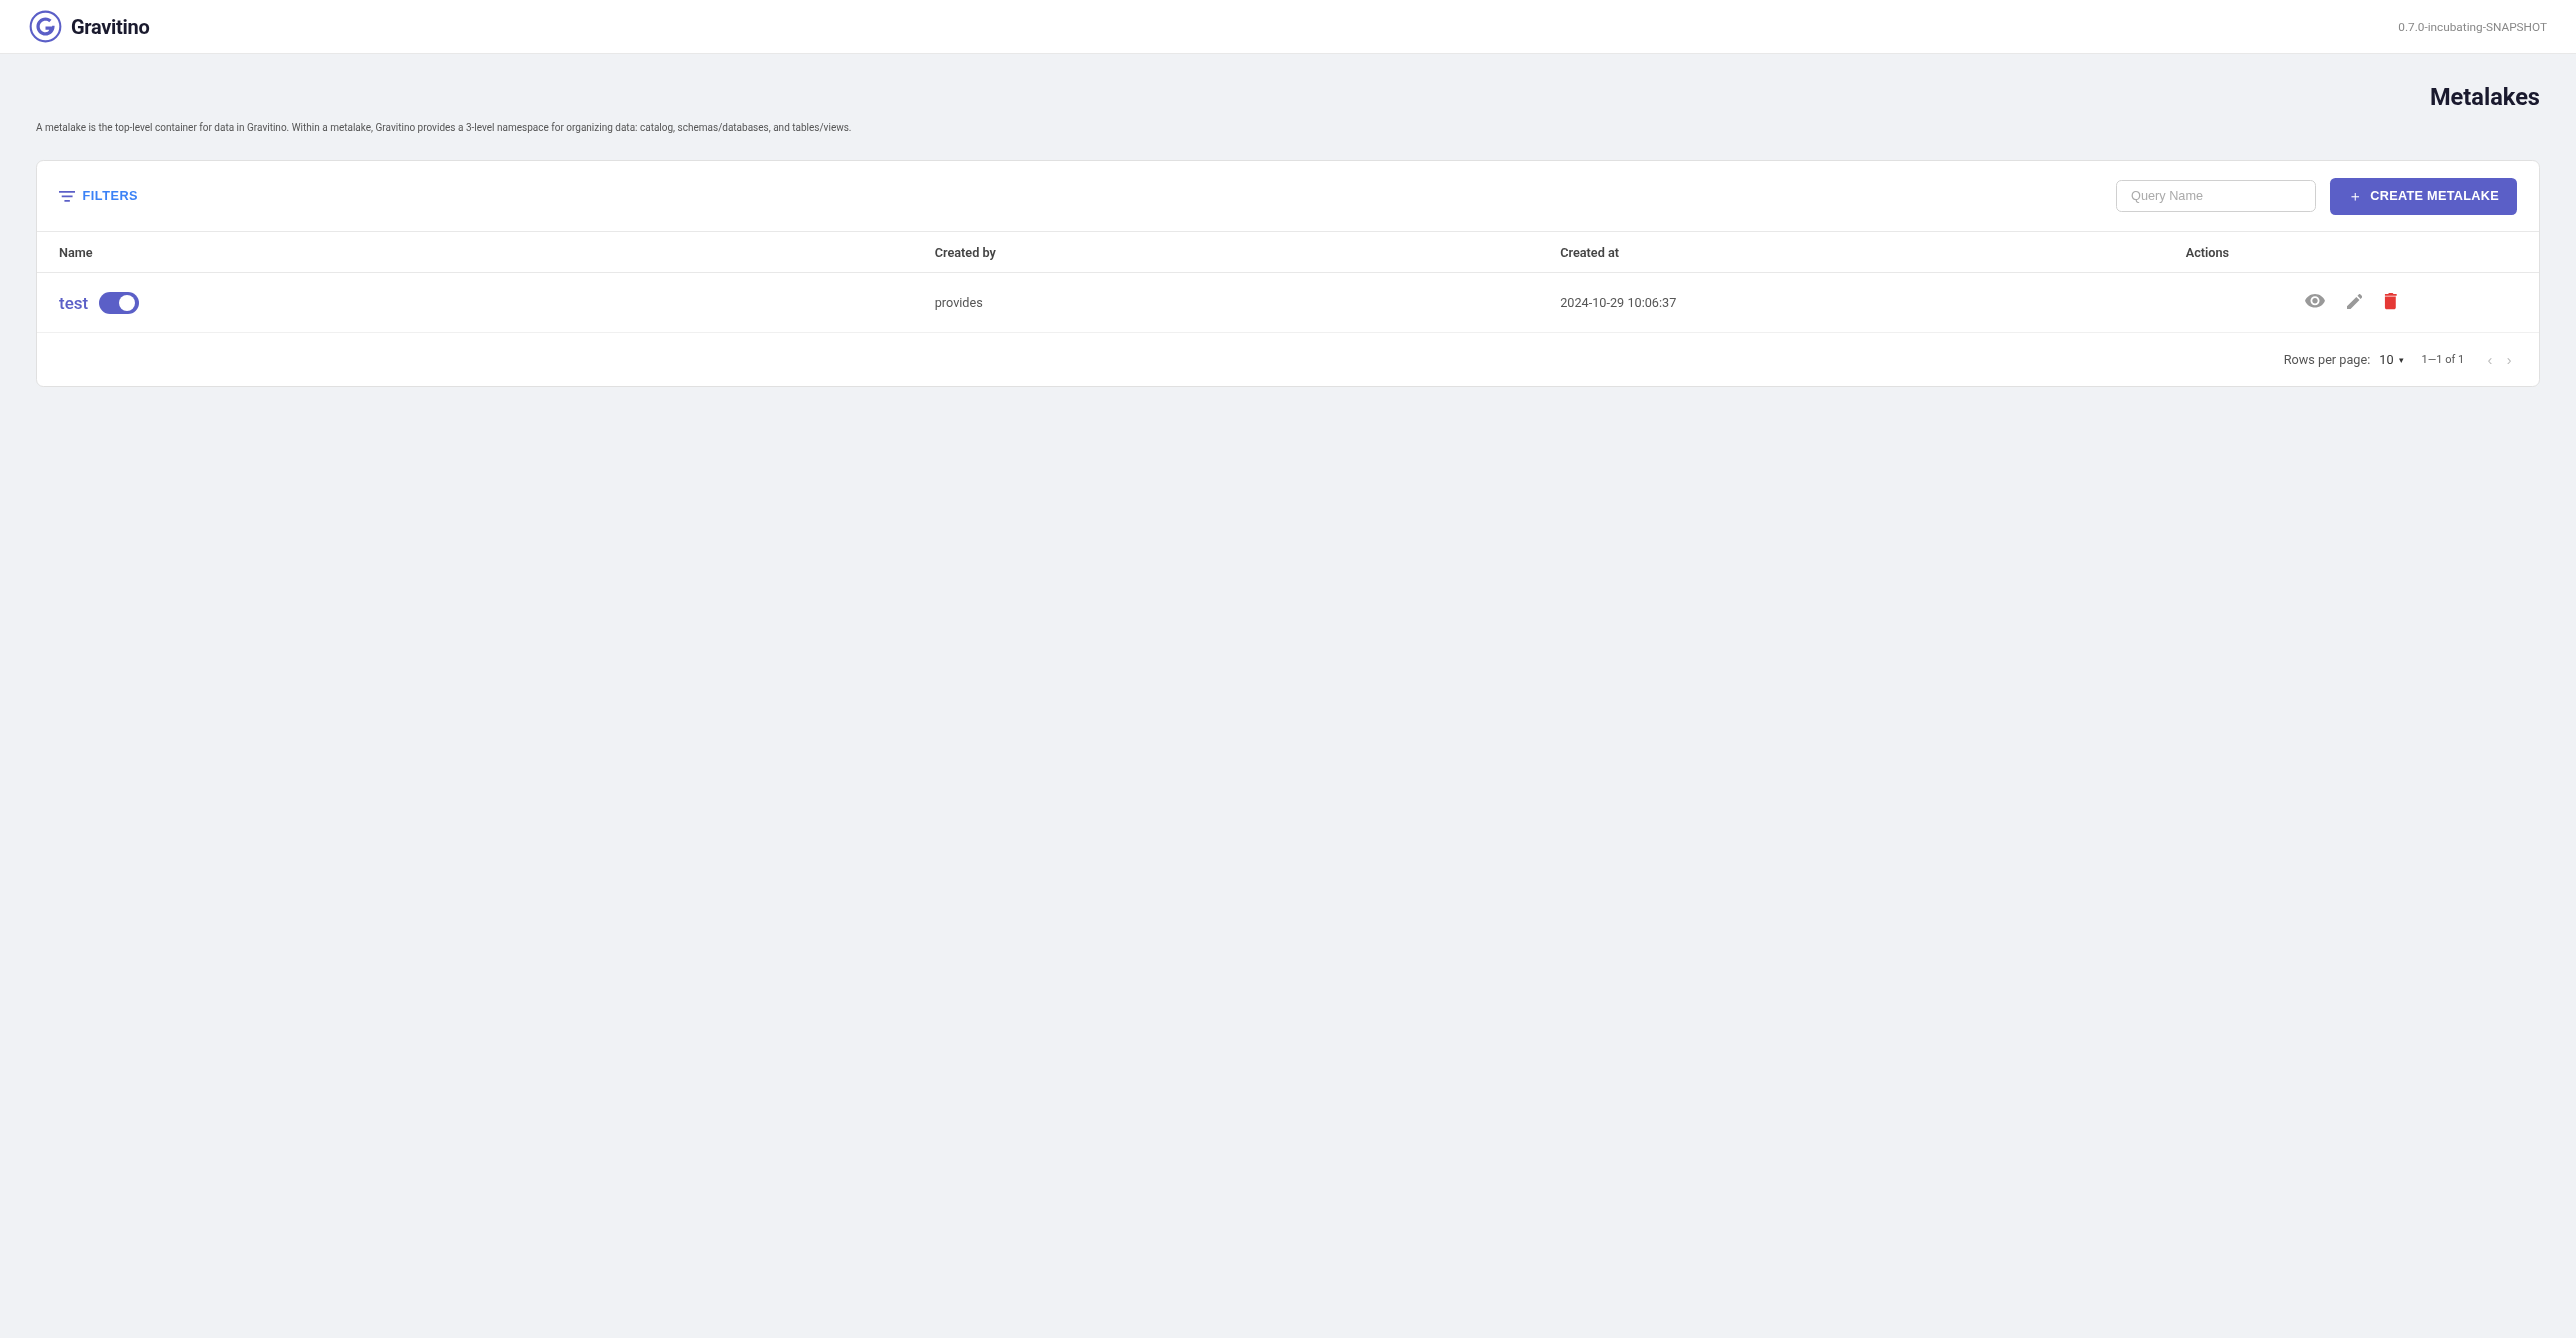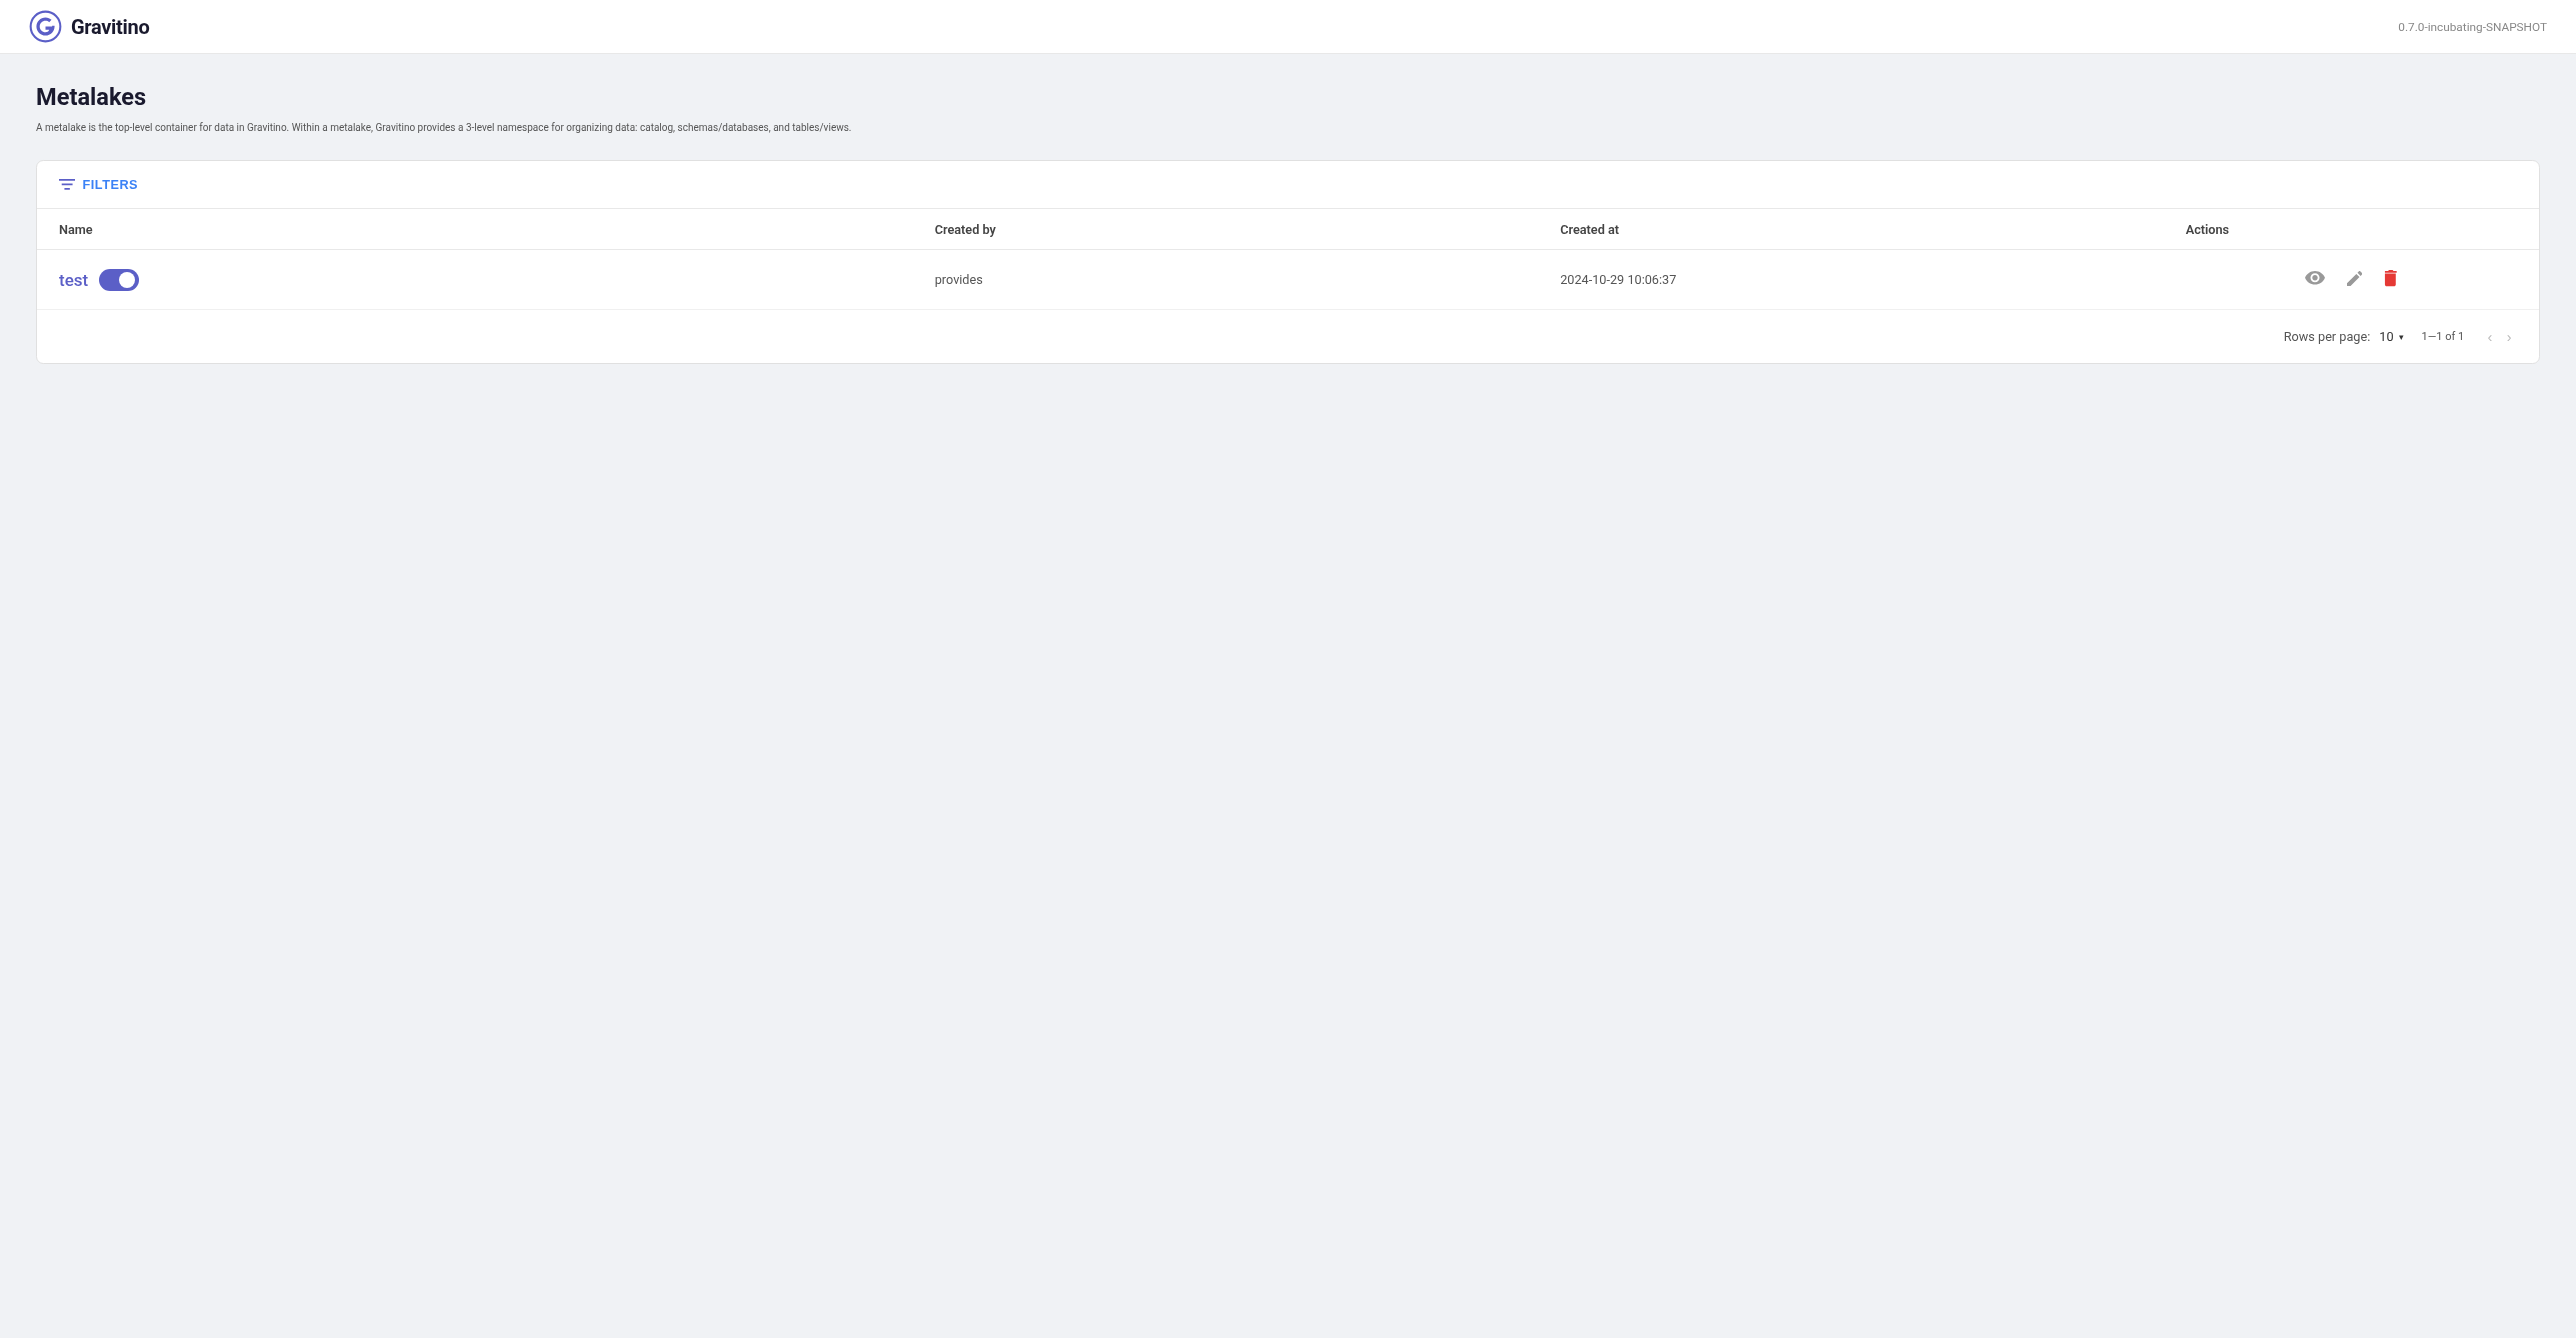--- a/index.html
+++ b/index.html
@@ -47,20 +47,21 @@
     
     .main-content {
       padding: 29px 36px;
     }
 
     .page-title {
       font-size: 23.6px;
       font-weight: 700;
       color: #1a1a2e;
       margin-bottom: 9px;
+      text-align: right;
     }
 
     .page-description {
       font-size: 10px;
       color: #555;
       margin-bottom: 25.4px;
       line-height: 1.5;
     }
 
     
@@ -342,20 +343,27 @@
         <span class="filter-icon">
           <svg width="16.3" height="12.7" viewBox="0 0 18 14" fill="none" xmlns="http://www.w3.org/2000/svg">
             <line x1="0" y1="2" x2="18" y2="2" stroke="#5b5fc7" stroke-width="2"></line>
             <line x1="3" y1="7" x2="15" y2="7" stroke="#5b5fc7" stroke-width="2"></line>
             <line x1="6" y1="12" x2="12" y2="12" stroke="#5b5fc7" stroke-width="2"></line>
           </svg>
         </span>
         <span>FILTERS</span>
       </button>
 
+      <div class="toolbar-right">
+        <input type="text" class="search-input" placeholder="Query Name" style="">
+        <button class="create-btn">
+          <span style="font-size:14.5px; font-weight:300;">＋</span>
+          <span>CREATE METALAKE</span>
+        </button>
+      </div>
     </div>
 
     <table class="data-table">
       <thead>
         <tr>
           <th class="col-name">
             <span>Name</span>
           </th>
           <th class="col-created-by">
             <span>Created by</span>

